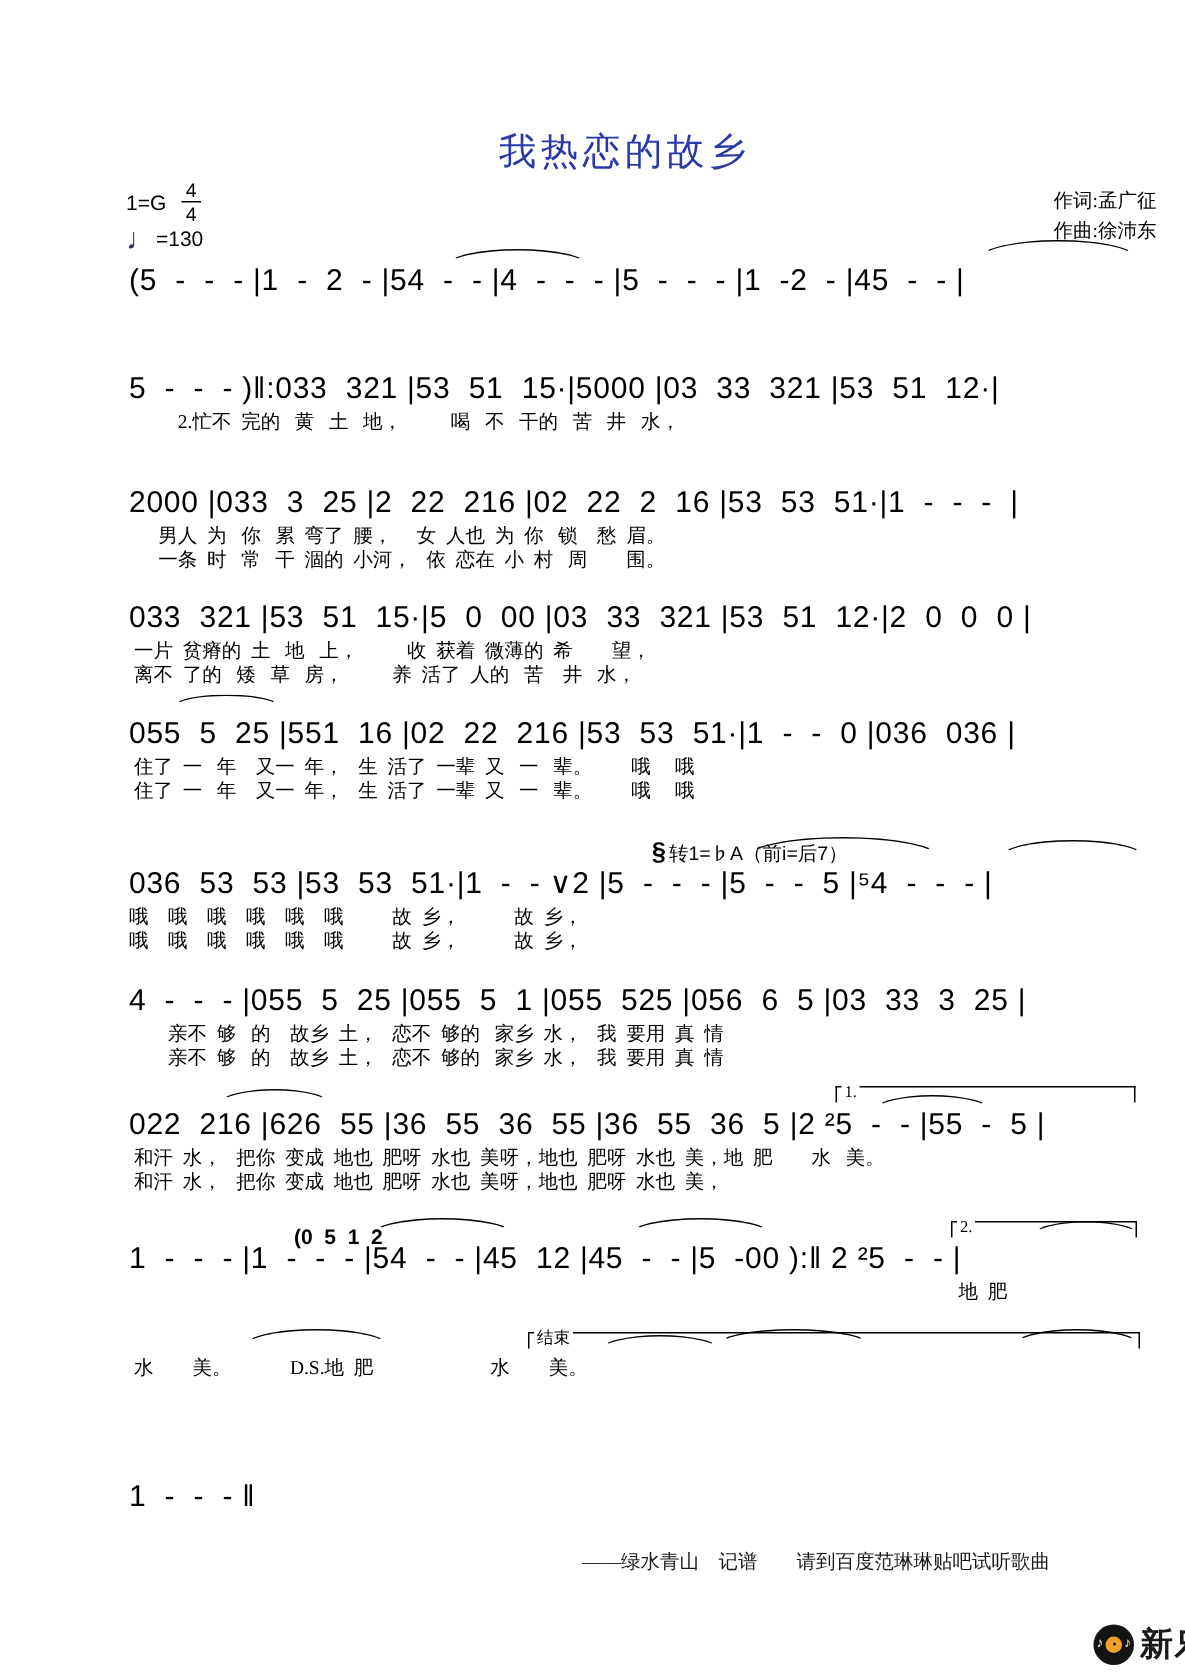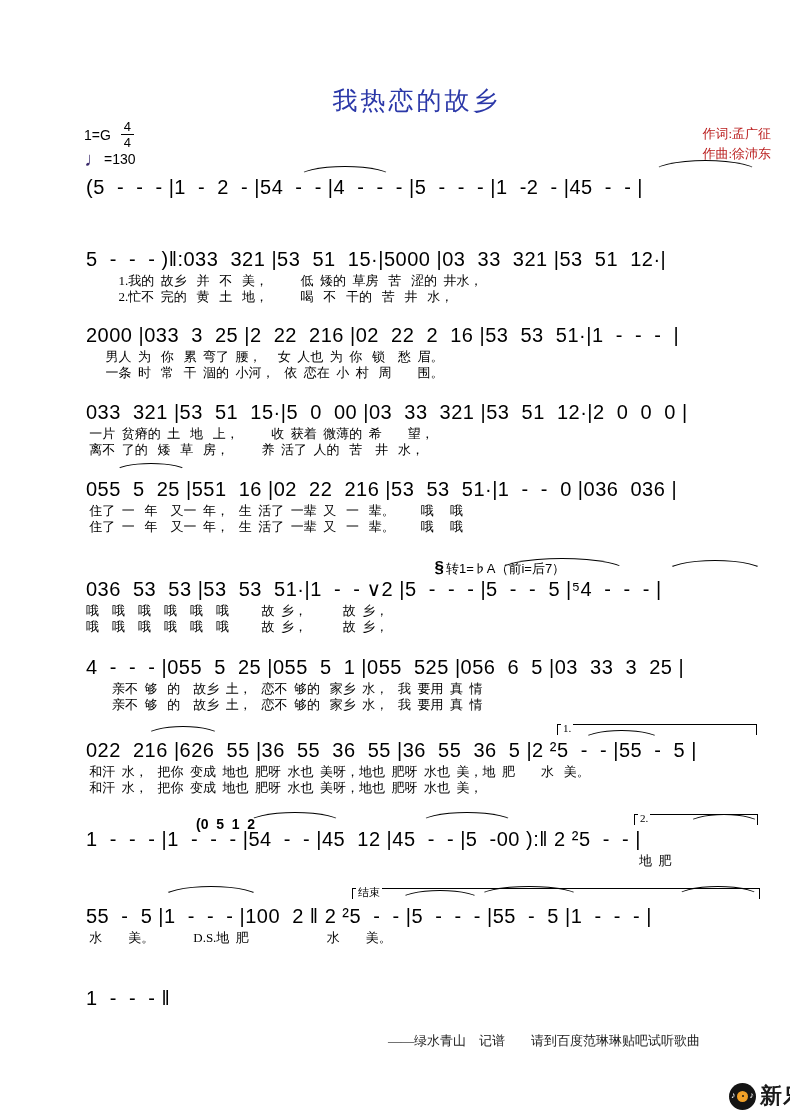--- a/index.html
+++ b/index.html
@@ -9,21 +9,21 @@
          font-family:"Liberation Serif",serif;font-size:25px;letter-spacing:3px;
          color:#2b38a8;font-weight:400;}
   .meta{position:absolute;left:84px;top:120px;font-size:14px;}
   .keyrow{display:flex;align-items:center;gap:10px;}
   .frac{display:inline-block;text-align:center;font-size:13px;line-height:13px;}
   .frac .top{display:block;border-bottom:1.5px solid #000;padding:0 3px 1px;}
   .frac .bot{display:block;padding-top:1px;}
   .temporow{margin-top:2px;font-size:14px;}
   .tempo-note{color:#3b2a6b;font-size:20px;line-height:14px;vertical-align:-2px;}
   .credits{position:absolute;right:62px;top:124px;font-size:13px;line-height:20px;
-           color:#b91c1c;font-family:"Liberation Serif",serif;}
+           color:#000000;font-family:"Liberation Serif",serif;}
   .system{position:absolute;left:86px;width:704px;}
   .notes{font-size:20px;font-weight:normal;letter-spacing:.5px;white-space:pre;line-height:26px;}
   .lyric{font-size:13px;font-family:"Liberation Serif",serif;white-space:pre;line-height:15px;margin-top:1px;}
   .sys-0{top:174px;} .sys-1{top:246px;} .sys-2{top:322px;} .sys-3{top:399px;}
   .sys-4{top:476px;} .sys-5{top:576px;} .sys-6{top:654px;} .sys-7{top:737px;}
   .sys-8{top:826px;} .sys-9{top:903px;} .sys-10{top:985px;}
   .sys-8 .lyric{margin-left:553px;}
   .keychange{position:absolute;left:420px;top:543px;font-size:13px;white-space:pre;}
   .keychange .segno{font-size:17px;font-weight:bold;margin-right:2px;}
   .cue{position:absolute;left:196px;top:816px;font-size:14px;font-weight:bold;white-space:pre;}
@@ -70,21 +70,20 @@
     <div>作词:孟广征</div>
     <div>作曲:徐沛东</div>
   </div>
 
   <div id="score">
       <div class="system sys-0">
         <div class="notes">(5  -  -  - |1  -  2  - |54  -  - |4  -  -  - |5  -  -  - |1  -2  - |45  -  - |</div>
       </div>
       <div class="system sys-1">
         <div class="notes">5  -  -  - )‖:033  321 |53  51  15·|5000 |03  33  321 |53  51  12·|</div>
-        <div class="lyric">          1.我的  故乡   并   不   美，          低  矮的  草房   苦   涩的  井水，</div>
         <div class="lyric">          2.忙不  完的   黄   土   地，          喝   不   干的   苦   井   水，</div>
       </div>
       <div class="system sys-2">
         <div class="notes">2000 |033  3  25 |2  22  216 |02  22  2  16 |53  53  51·|1  -  -  -  |</div>
         <div class="lyric">      男人  为   你   累  弯了  腰，     女  人也  为  你   锁    愁  眉。</div>
         <div class="lyric">      一条  时   常   干  涸的  小河，   依  恋在  小  村   周        围。</div>
       </div>
       <div class="system sys-3">
         <div class="notes">033  321 |53  51  15·|5  0  00 |03  33  321 |53  51  12·|2  0  0  0 |</div>
         <div class="lyric"> 一片  贫瘠的  土   地   上，          收  获着  微薄的  希        望，</div>
@@ -108,21 +107,20 @@
       <div class="system sys-7">
         <div class="notes">022  216 |626  55 |36  55  36  55 |36  55  36  5 |2 ²5  -  - |55  -  5 |</div>
         <div class="lyric"> 和汗  水，   把你  变成  地也  肥呀  水也  美呀，地也  肥呀  水也  美，地  肥        水   美。</div>
         <div class="lyric"> 和汗  水，   把你  变成  地也  肥呀  水也  美呀，地也  肥呀  水也  美，</div>
       </div>
       <div class="system sys-8">
         <div class="notes">1  -  -  - |1  -  -  - |54  -  - |45  12 |45  -  - |5  -00 ):‖ 2 ²5  -  - |</div>
         <div class="lyric">地  肥</div>
       </div>
       <div class="system sys-9">
-        <div class="notes">55  -  5 |1  -  -  - |100  2 ‖ 2 ²5  -  - |5  -  -  - |55  -  5 |1  -  -  - |</div>
         <div class="lyric"> 水        美。            D.S.地  肥                        水        美。</div>
       </div>
       <div class="system sys-10">
         <div class="notes">1  -  -  - ‖</div>
       </div>
     </div>
 
   <div class="keychange">
     <span class="segno">§</span><span>转1=♭A（前i=后7）</span>
   </div>

